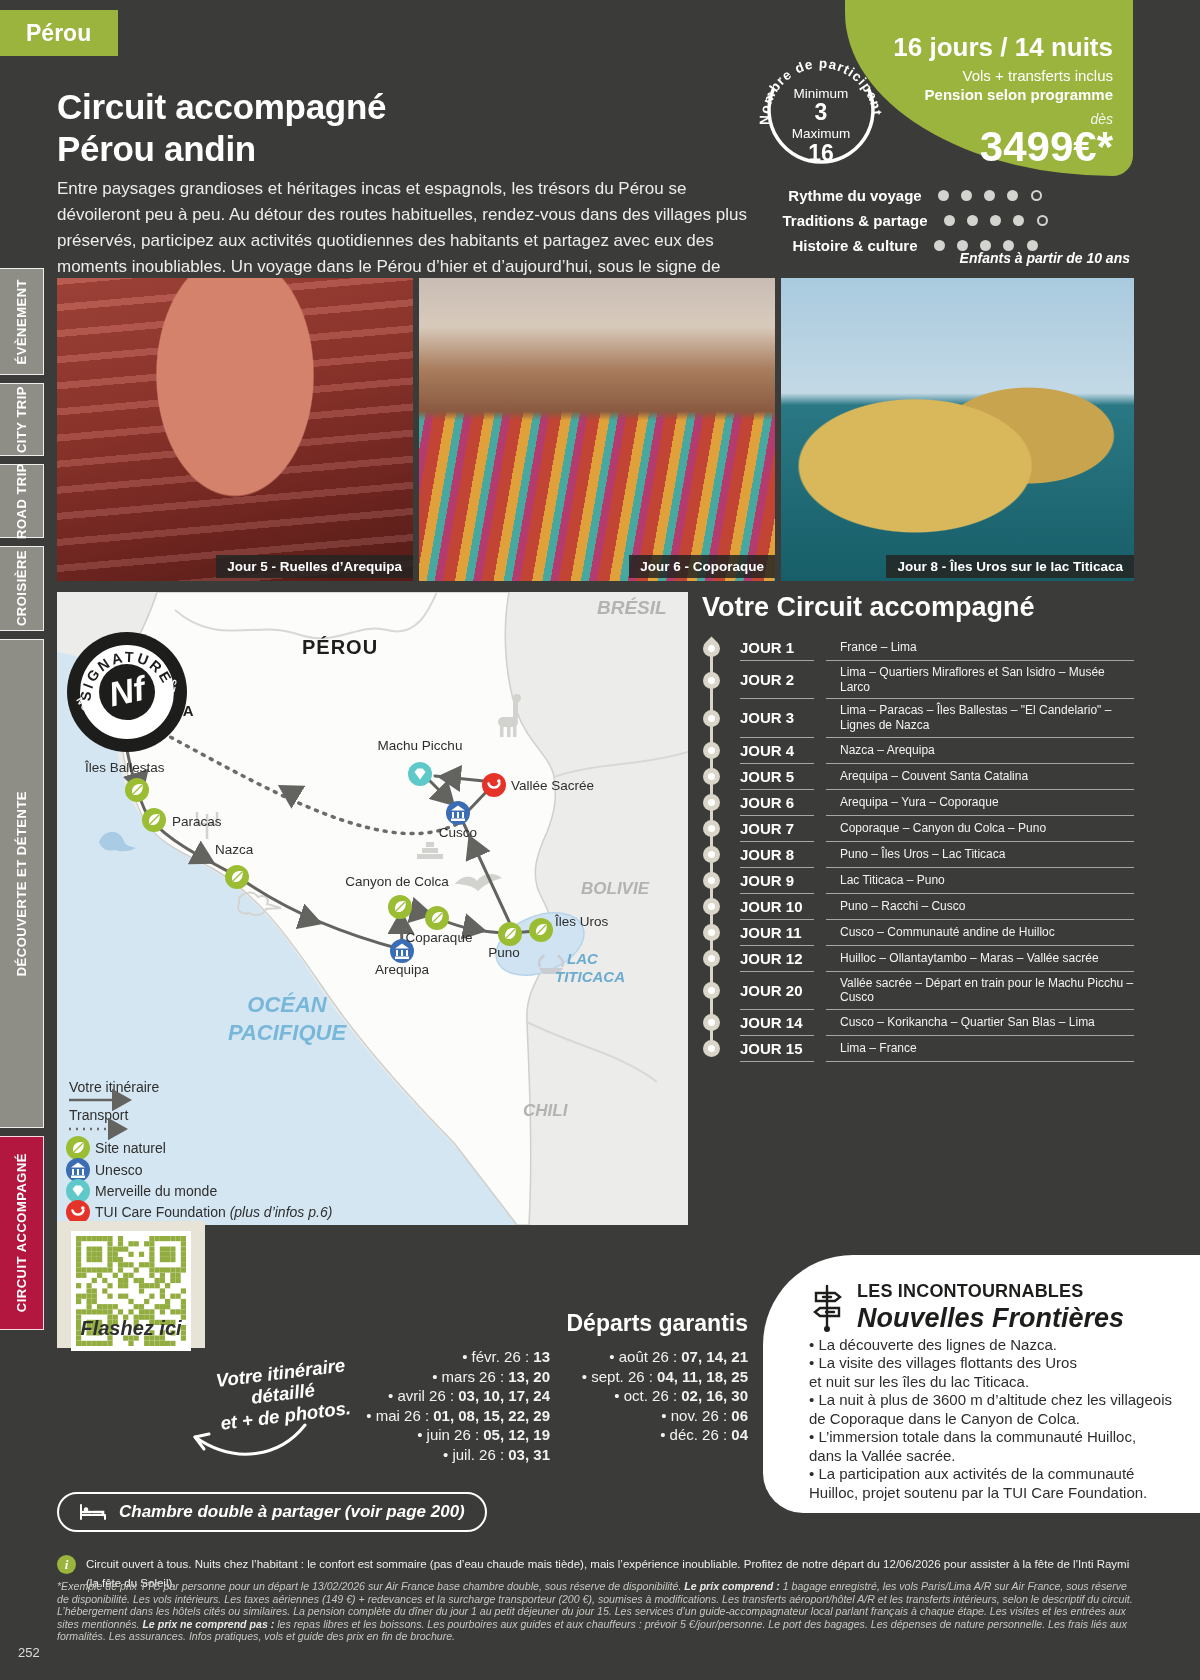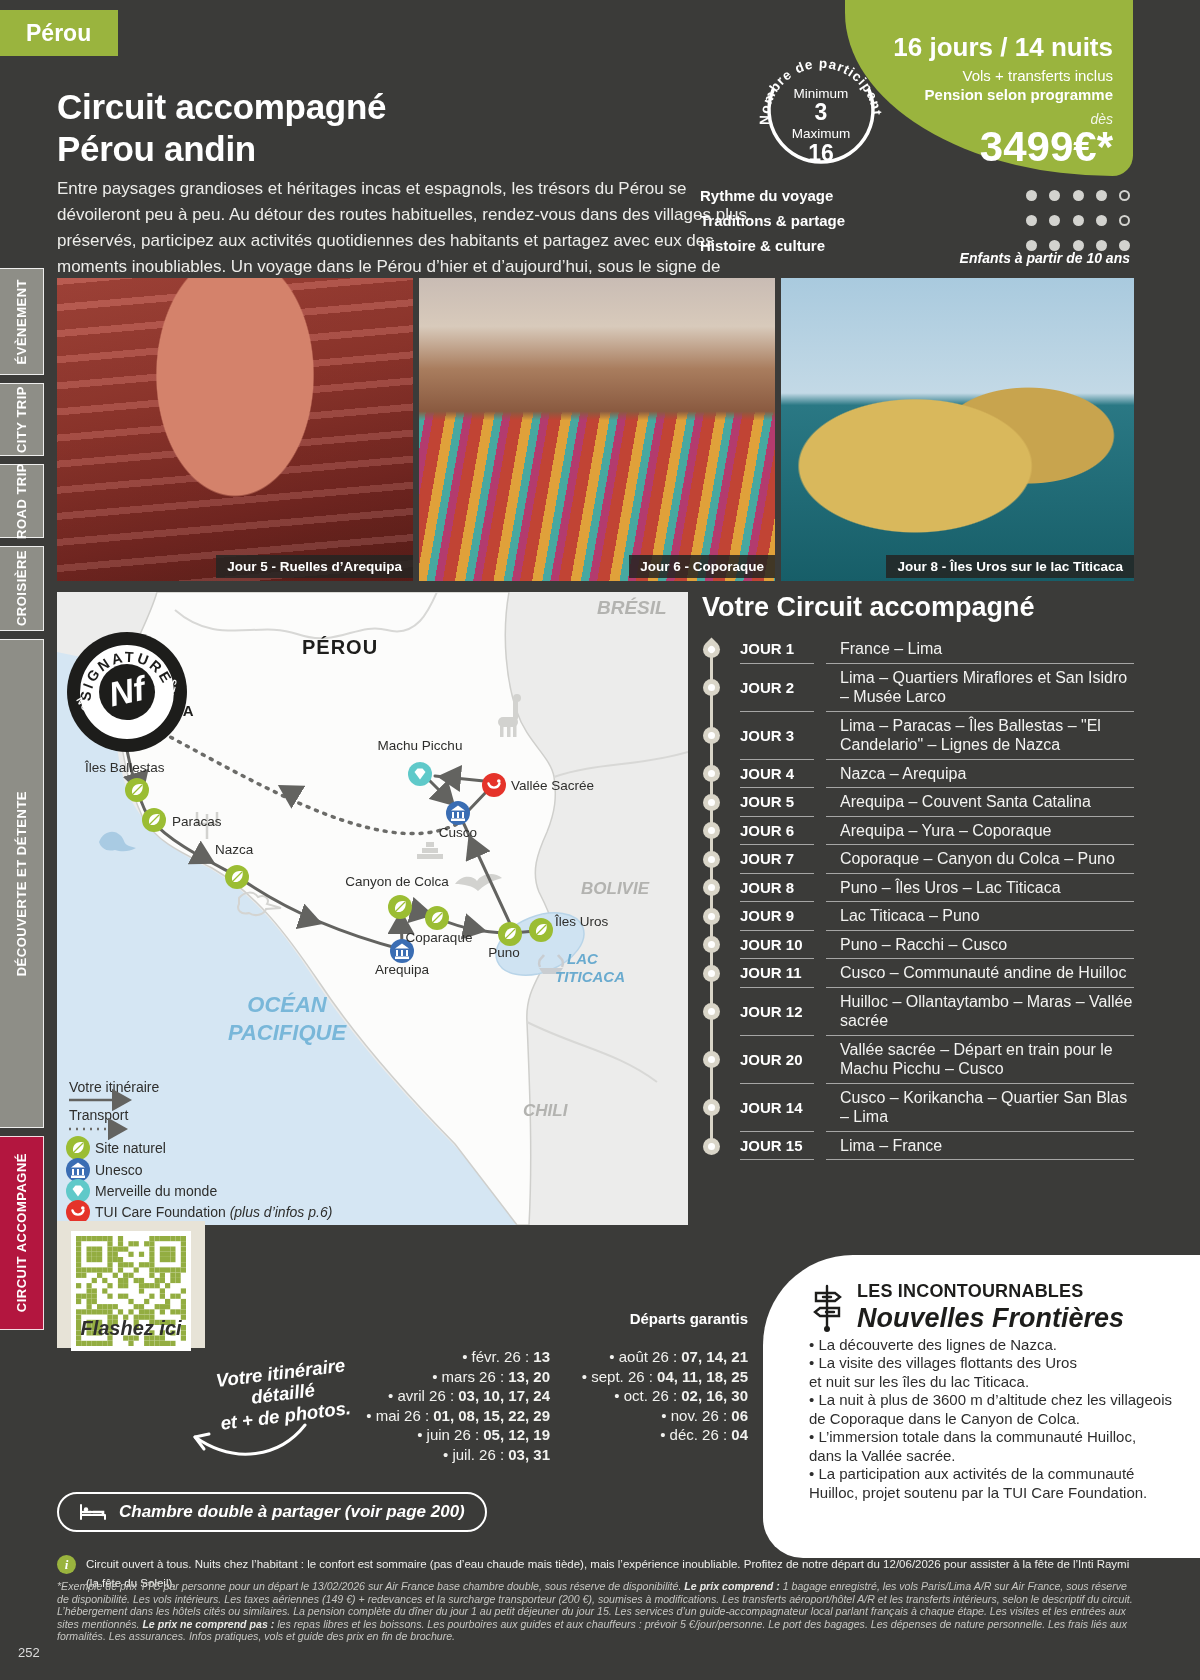--- a/index.html
+++ b/index.html
@@ -21,21 +21,21 @@
   .price-box{left:845px;top:0;width:268px;text-align:right;}
   .p-duration{font-size:26px;font-weight:800;margin-top:32px;}
   .p-flights{font-size:15px;margin-top:4px;}
   .p-board{font-size:15px;font-weight:bold;margin-top:2px;}
   .p-des{font-size:14px;font-style:italic;margin-top:8px;color:rgba(255,255,255,.9);}
   .p-price{font-size:42px;font-weight:800;line-height:40px;}
 
   
   .participants{left:756px;top:48px;}
   .ratings{left:700px;top:183px;width:430px;}
-  .rating-row{display:flex;justify-content:space-between;align-items:center;height:25px;}
+  .rating-row{display:flex;justify-content:center;align-items:center;height:25px;}
   .r-lbl{font-size:15px;font-weight:bold;margin-right:16px;}
   .r-dots{display:flex;width:104px;justify-content:space-between;align-items:center;}
   .dot{width:11px;height:11px;border-radius:50%;}
   .dot.filled{background:#d3d3cf;}
   .dot.empty{box-sizing:border-box;border:2px solid #d3d3cf;background:transparent;}
   .children-note{left:700px;top:250px;width:430px;text-align:right;font-size:14px;
     font-style:italic;font-weight:bold;}
 
   
   .tab{left:0;width:44px;background:#8e8e87;border:1px solid rgba(255,255,255,.85);
@@ -73,43 +73,43 @@
   .iti-list{position:relative;}
   .iti-list::before{content:'';position:absolute;left:10px;top:14px;bottom:14px;width:3px;background:#d9d5c8;}
   .iti-row{display:flex;align-items:stretch;position:relative;}
   .m-col{width:40px;flex:none;display:flex;align-items:center;}
   .tl-dot{width:17px;height:17px;border-radius:50%;background:#d9d5c8;position:relative;margin-left:3px;}
   .tl-dot::after{content:'';position:absolute;inset:5px;background:#fff;border-radius:50%;}
   .tl-dot.pin-up{border-radius:50% 50% 50% 0;transform:rotate(135deg);}
   .tl-dot.pin-down{border-radius:50% 50% 50% 0;transform:rotate(-45deg);}
   .d-lbl{width:74px;flex:none;display:flex;align-items:center;font-size:15px;font-weight:bold;
     border-bottom:1px solid rgba(255,255,255,.55);padding:4px 0;}
-  .d-txt{flex:1;display:flex;align-items:center;font-size:16px;line-height:1.22;color:#f3f3f1;
+  .d-txt{flex:1;display:flex;align-items:center;font-size:12px;line-height:1.22;color:#f3f3f1;
     border-bottom:1px solid rgba(255,255,255,.55);padding:4px 0 4px 14px;margin-left:12px;}
   .iti-row.lastrow .d-lbl,.iti-row.lastrow .d-txt{border-bottom:none;}
 
   
   .qr-block{left:57px;top:1221px;width:148px;height:127px;background:#e7e3d7;}
   .qr-white{position:absolute;left:14px;top:10px;width:120px;height:120px;background:#fff;}
   .qr-white svg{position:absolute;left:5px;top:5px;}
   .flash{position:absolute;left:0;right:0;bottom:8px;text-align:center;color:#2f2f2d;
     font-size:20px;font-weight:bold;font-style:italic;}
   .qr-note{left:203px;top:1362px;width:160px;text-align:center;color:#fff;font-size:18.5px;
     font-weight:bold;font-style:italic;line-height:1.15;transform:rotate(-7deg);}
   .arrow-svg{left:165px;top:1415px;}
 
   
-  .dep-title{left:448px;top:1310px;width:300px;text-align:right;font-size:15px;font-weight:800;}
+  .dep-title{left:448px;top:1310px;width:300px;text-align:right;font-size:23px;font-weight:800;}
   .dep-col{top:1347px;text-align:right;font-size:15px;line-height:19.5px;color:#f2f2ef;}
   .dep-col1{left:260px;width:290px;}
   .dep-col2{left:470px;width:278px;}
   .dep-row b{font-weight:bold;}
 
   
-  .hl-box{left:763px;top:1255px;width:437px;height:303px;background:#fff;color:#222;
+  .hl-box{left:763px;top:1255px;width:437px;height:258px;background:#fff;color:#222;
     border-radius:90px 0 0 40px;box-sizing:border-box;padding:26px 24px 0 46px;}
   .hl-head{display:flex;align-items:flex-start;gap:12px;}
   .hl-kicker{font-size:18px;font-weight:800;letter-spacing:.2px;color:#1d1d1b;}
   .hl-brand{font-size:27px;font-weight:bold;font-style:italic;color:#1d1d1b;margin-top:1px;}
   .hl-list{margin-top:2px;}
   .hl-item{font-size:15px;line-height:1.23;color:#2d2d2d;white-space:pre-line;}
 
   
   .room-pill{left:57px;top:1492px;height:40px;border:2px solid #fff;border-radius:22px;
     display:flex;align-items:center;gap:12px;padding:0 20px;color:#fff;

